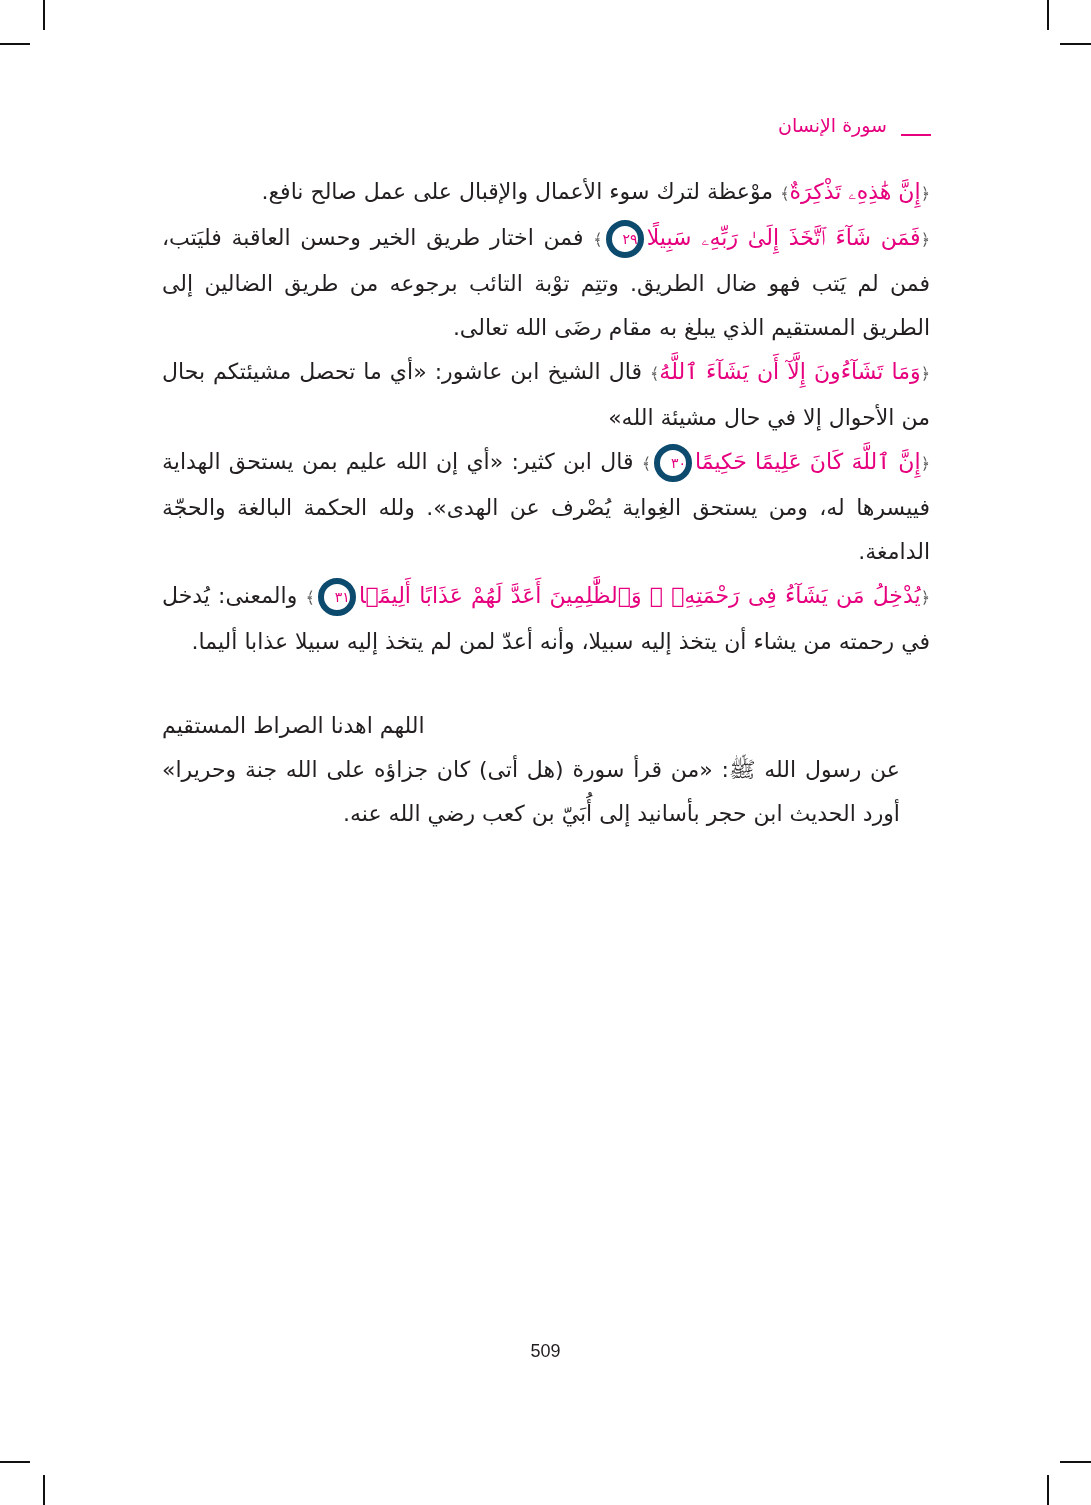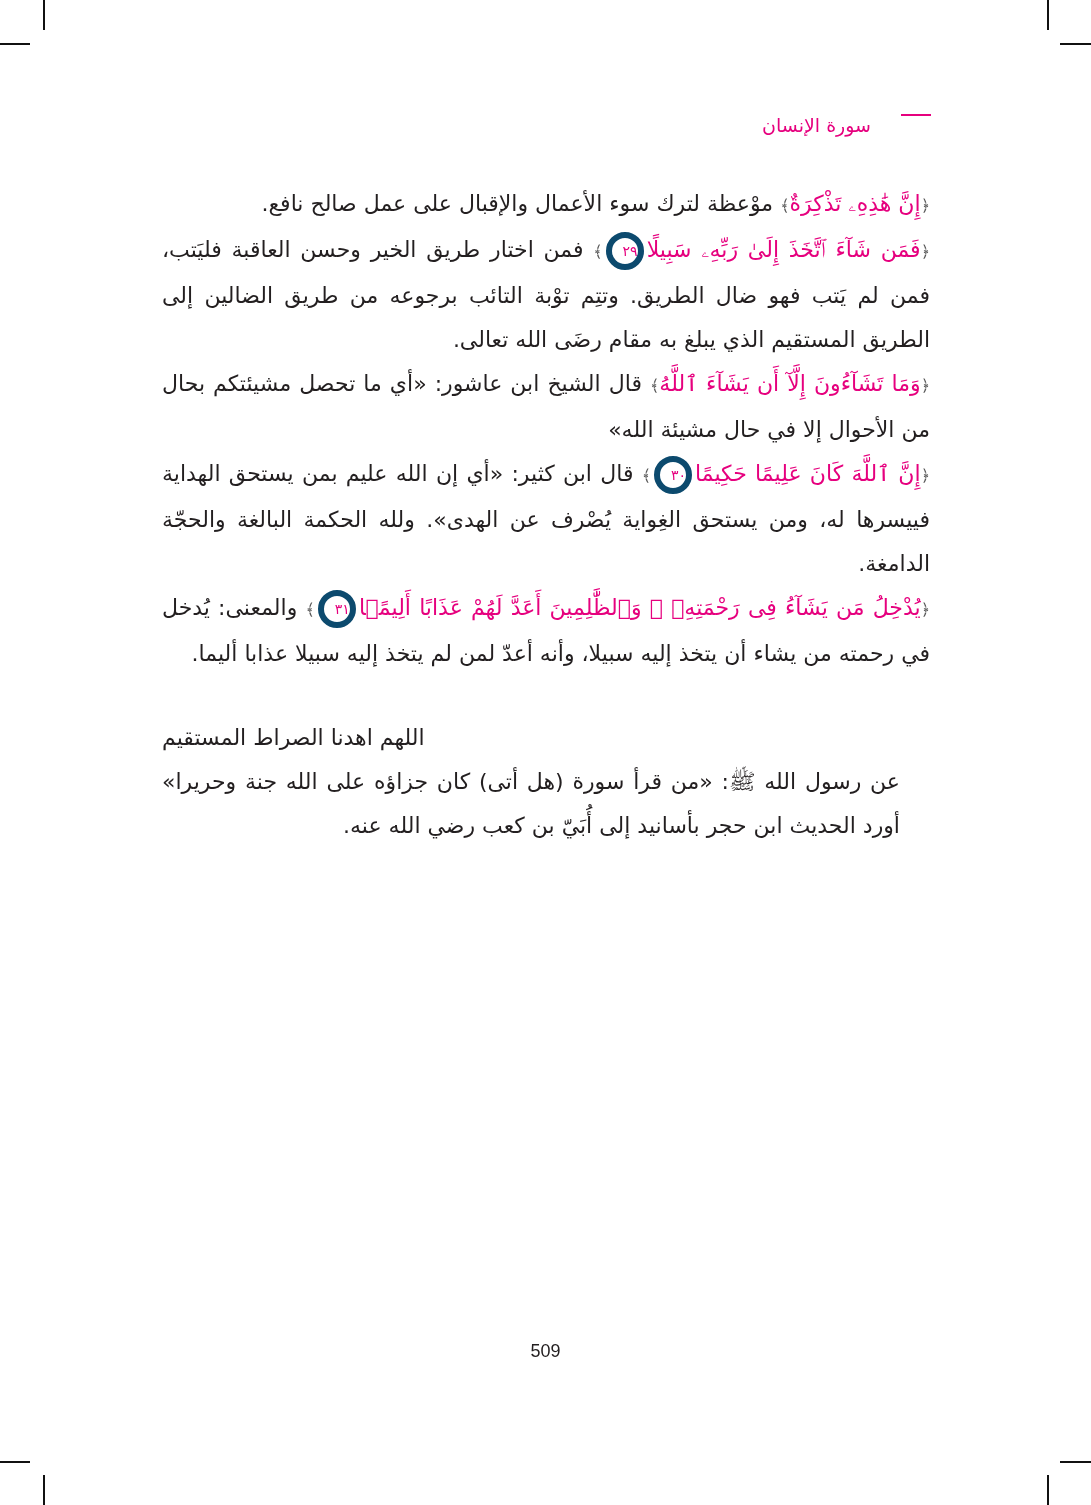--- a/index.html
+++ b/index.html
@@ -1,22 +1,22 @@
 <!DOCTYPE html>
 <html><head>
 <meta charset="utf-8">
 <style>
   html, body { margin:0; padding:0; background:#ffffff; }
   body { width:1091px; height:1505px; position:relative; overflow:hidden;
          font-family:"DejaVu Sans", sans-serif; color:#231f20; }
   .crop { position:absolute; background:#111; }
-  .header { position:absolute; top:114px; right:160px; display:flex; align-items:flex-start;
-            direction:rtl; gap:30px; color:#e6007e; font-size:19px; }
+  .header { position:absolute; top:114px; right:160px; display:flex; align-items:flex-end;
+            direction:rtl; gap:14px; color:#e6007e; font-size:19px; }
   .header .rule { width:30px; height:2px; background:#e6007e; }
-  .body { position:absolute; top:182px; left:162px; width:768px; direction:rtl; text-align:justify;
+  .body { position:absolute; top:170px; left:162px; width:768px; direction:rtl; text-align:justify;
           font-size:22px; line-height:44px; }
   .para { margin:0; text-align-last:right; }
   .quran { color:#e6007e; }
   .brk { color:#555; font-size:16px; }
   .medal { display:inline-block; width:26px; height:26px; border:6px solid #0c4a6e; border-radius:50%;
            color:#e6007e; font-size:14px; line-height:26px; text-align:center; vertical-align:middle; margin:0 3px; }
   .medal.grey { border-color:#777; color:#333; }
   .dua { text-align:left; margin-top:40px; font-size:22px; }
   .pageno { position:absolute; top:1341px; left:0; width:1091px; text-align:center;
             font-family:"Liberation Sans", sans-serif; font-size:18px; color:#231f20; }

